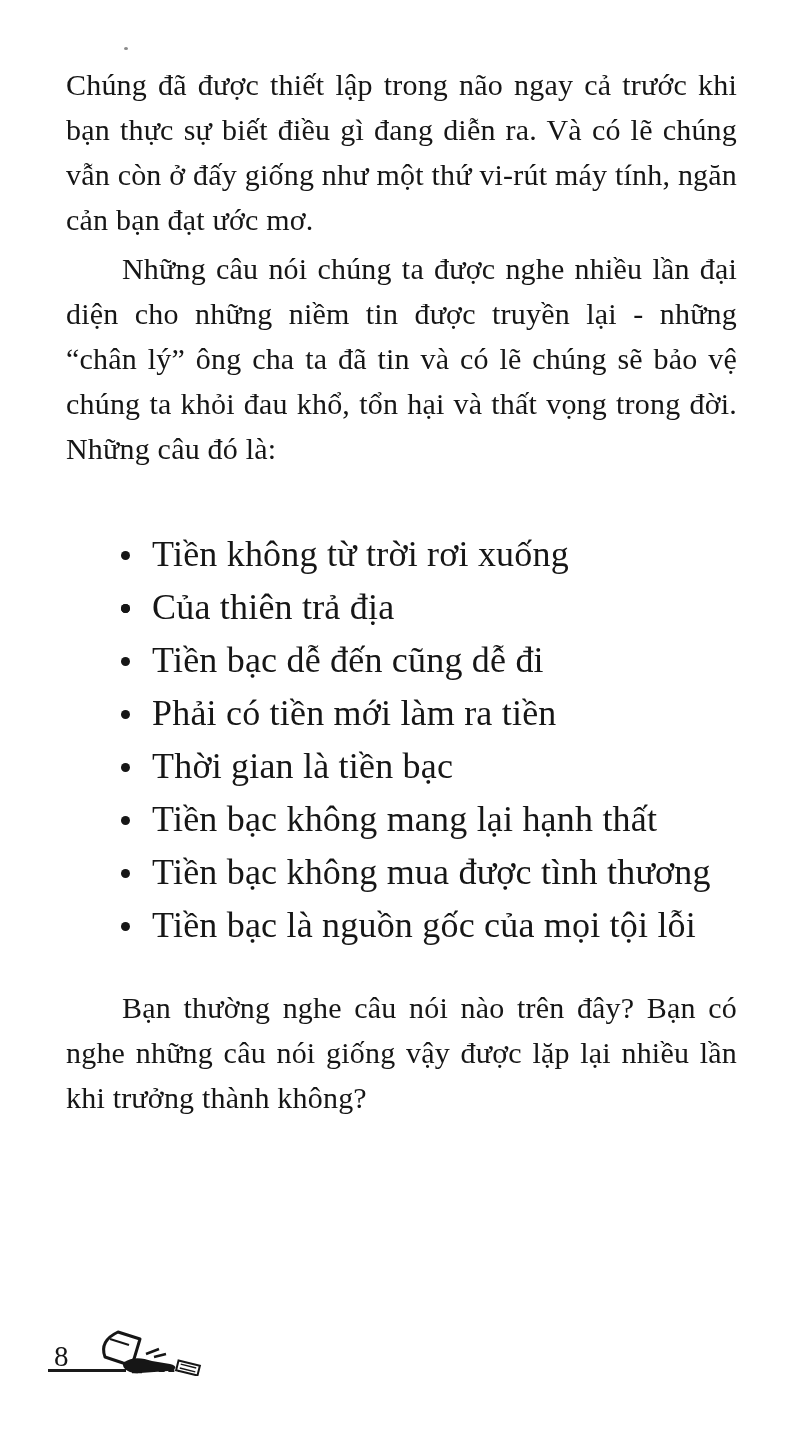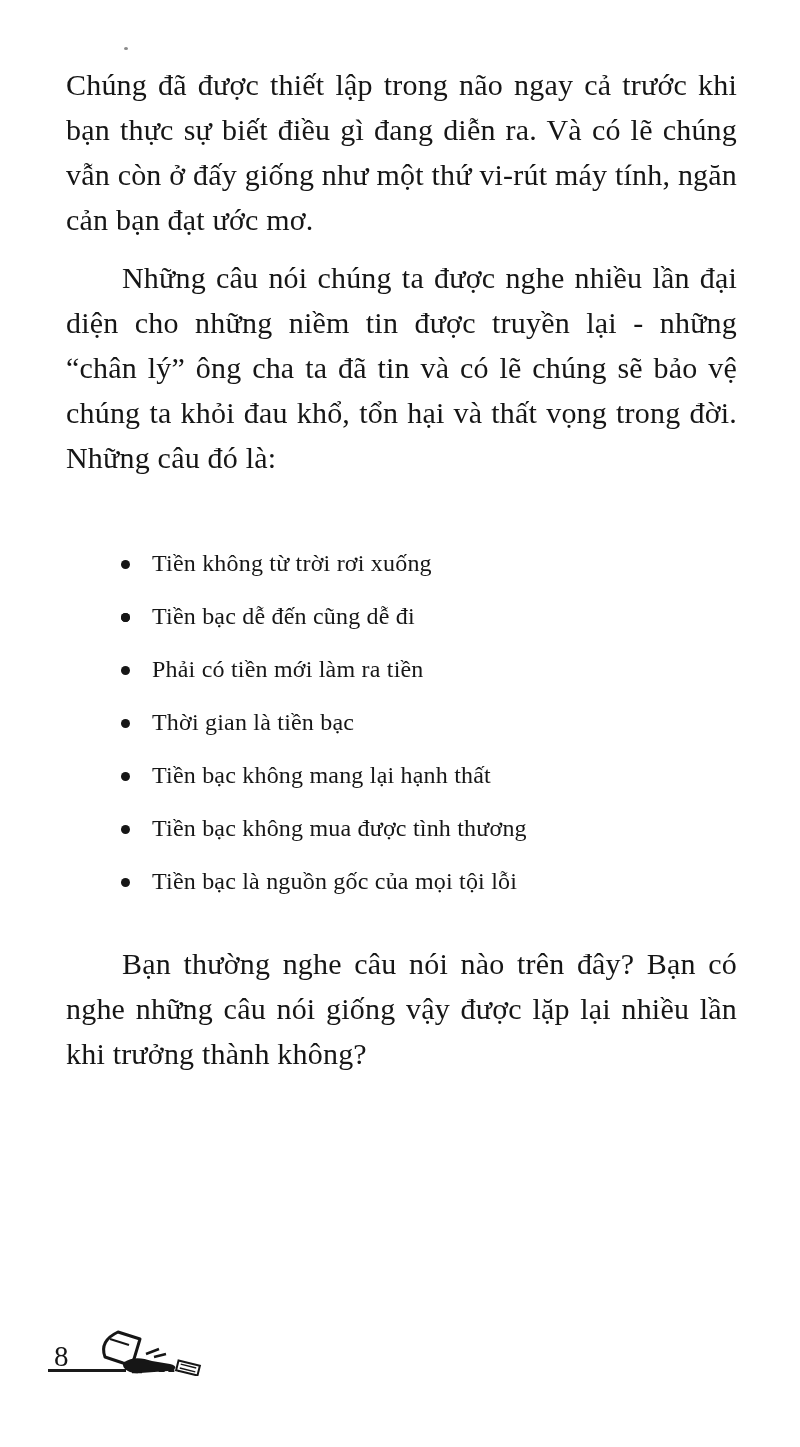--- a/index.html
+++ b/index.html
@@ -30,29 +30,29 @@
   .para {
     font-size: 30px;
     line-height: 45px;
     text-align: justify;
     margin: 0;
     letter-spacing: 0.2px;
   }
   .para.indent {
     text-indent: 56px;
   }
-  #para-2 { margin-top: 13px; font-family: Liberation Serif, serif; }
+  #para-2 { margin-top: 4px; font-family: Liberation Serif, serif; }
   .belief-list {
     list-style: none;
     margin: 57px 0 0 0;
     padding: 0;
   }
   .belief-list li {
     position: relative;
-    font-size: 24px;
+    font-size: 36px;
     line-height: 53px;
     padding-left: 86px;
     letter-spacing: 0.2px;
     white-space: nowrap;
   }
   .bullet-dot {
     position: absolute;
     left: 55px;
     top: 23px;
     width: 9px;
@@ -123,20 +123,24 @@
     <ul class="belief-list">
       <li>
         <span class="bullet-dot"></span>
         <span>Tiền không từ trời rơi xuống</span>
       </li>
       <li>
         <span class="bullet-dot"></span>
       </li>
       <li>
         <span class="bullet-dot"></span>
+        <span>Của thiên trả địa</span>
+      </li>
+      <li>
+        <span class="bullet-dot"></span>
         <span>Tiền bạc dễ đến cũng dễ đi</span>
       </li>
       <li>
         <span class="bullet-dot"></span>
         <span>Phải có tiền mới làm ra tiền</span>
       </li>
       <li>
         <span class="bullet-dot"></span>
         <span>Thời gian là tiền bạc</span>
       </li>

